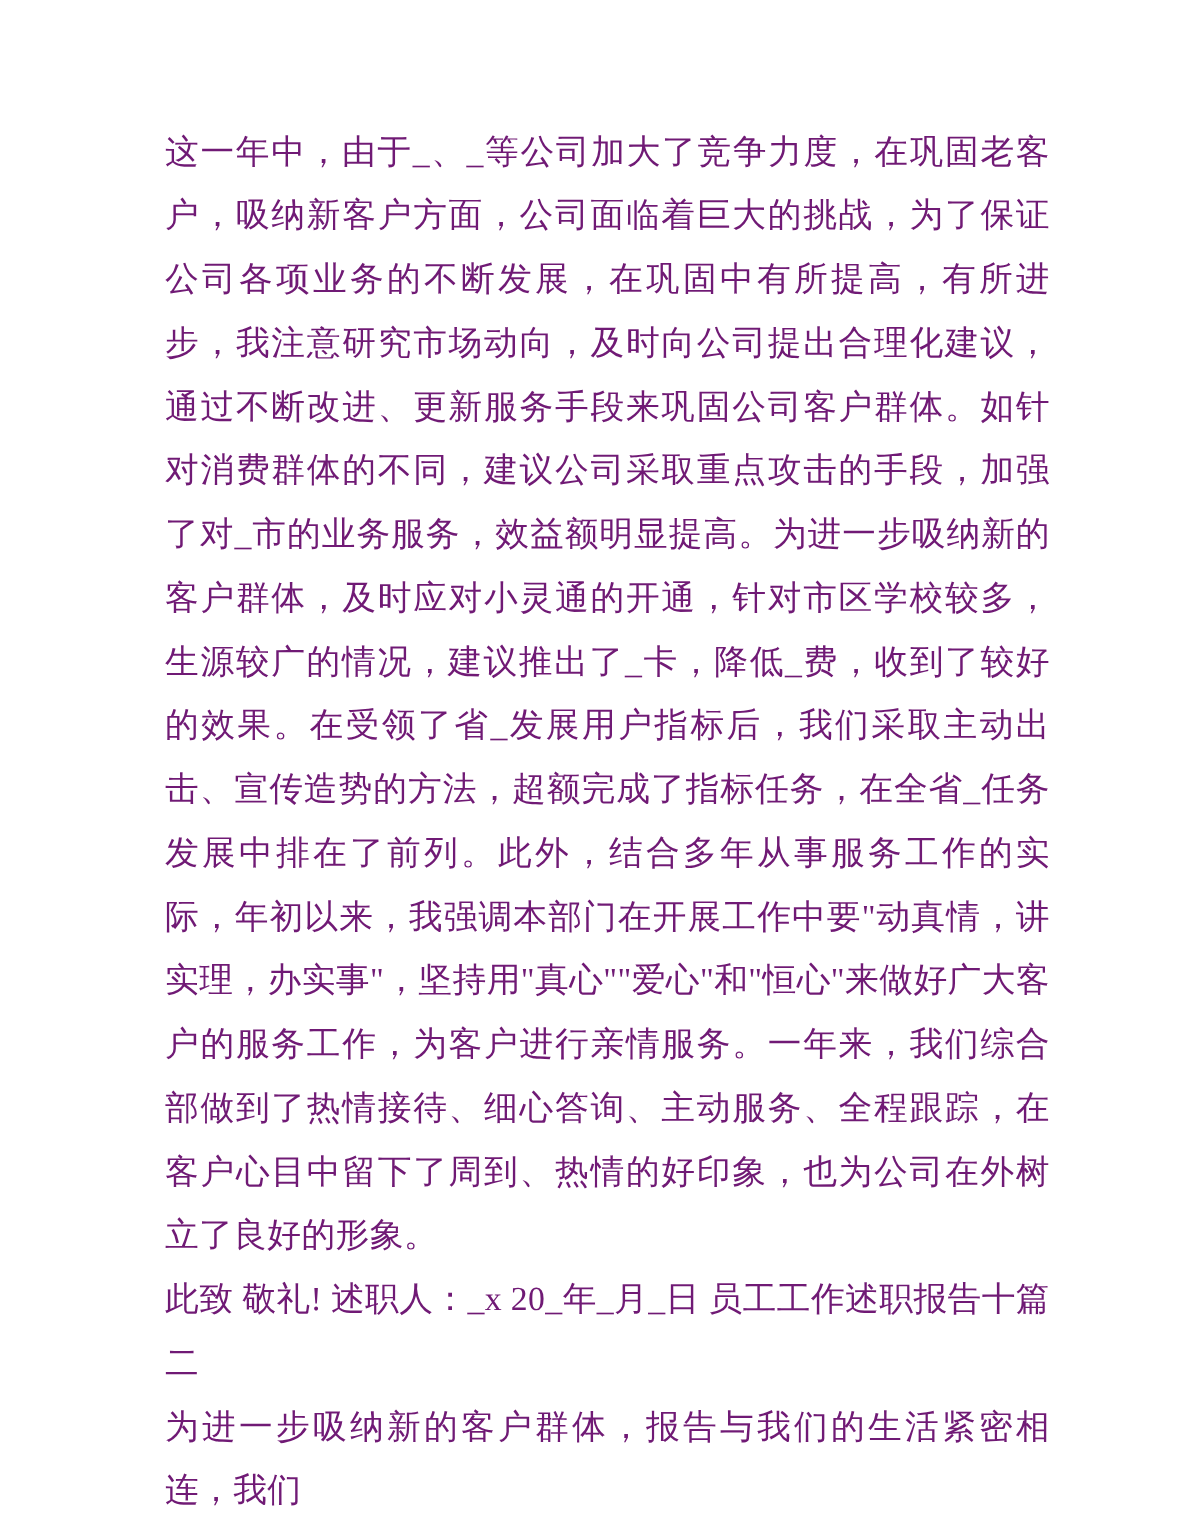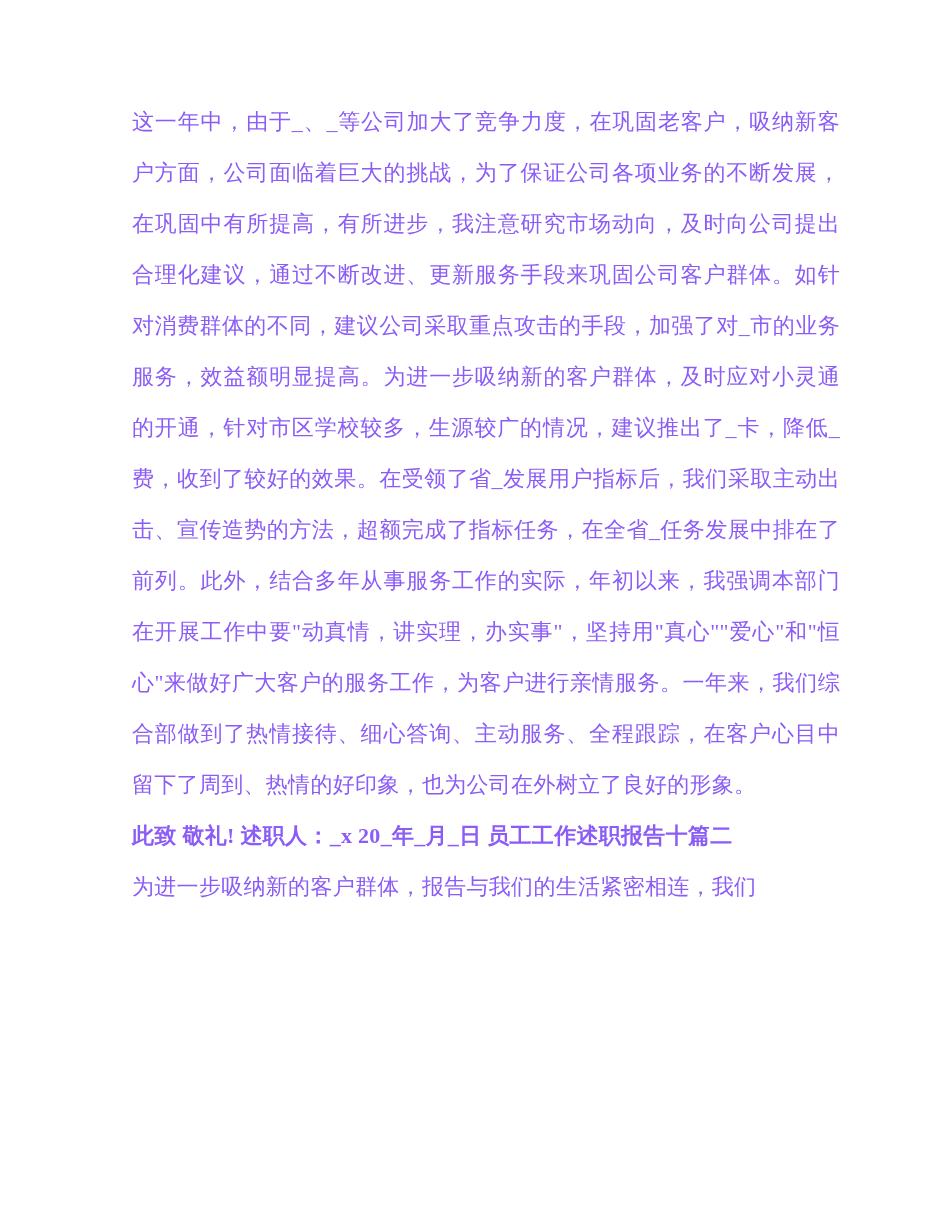--- a/index.html
+++ b/index.html
@@ -15,36 +15,36 @@
     overflow: hidden;
   }
   .page {
     width: 950px;
     height: 1229px;
     box-sizing: border-box;
     padding: 96px 110px 40px 132px;
     background: #ffffff;
   }
   .doc-body {
-    font-size: 22px;
+    font-size: 27px;
     line-height: 51px;
     text-align: justify;
     text-justify: inter-ideograph;
     letter-spacing: 0.3px;
-    color: #8b5cf6;
+    color: #701a75;
   }
   .para {
     margin: 0;
     text-indent: 0;
   }
   .para + .para {
     margin-top: 0px;
   }
   .bold-line {
-    font-weight: bold;
+    font-weight: normal;
   }
 </style>
 </head>
 <body>
 
 <div class="page">
   <div class="doc-body">
     <p class="para">这一年中，由于_、_等公司加大了竞争力度，在巩固老客户，吸纳新客户方面，公司面临着巨大的挑战，为了保证公司各项业务的不断发展，在巩固中有所提高，有所进步，我注意研究市场动向，及时向公司提出合理化建议，通过不断改进、更新服务手段来巩固公司客户群体。如针对消费群体的不同，建议公司采取重点攻击的手段，加强了对_市的业务服务，效益额明显提高。为进一步吸纳新的客户群体，及时应对小灵通的开通，针对市区学校较多，生源较广的情况，建议推出了_卡，降低_费，收到了较好的效果。在受领了省_发展用户指标后，我们采取主动出击、宣传造势的方法，超额完成了指标任务，在全省_任务发展中排在了前列。此外，结合多年从事服务工作的实际，年初以来，我强调本部门在开展工作中要"动真情，讲实理，办实事"，坚持用"真心""爱心"和"恒心"来做好广大客户的服务工作，为客户进行亲情服务。一年来，我们综合部做到了热情接待、细心答询、主动服务、全程跟踪，在客户心目中留下了周到、热情的好印象，也为公司在外树立了良好的形象。</p>
     <p class="para bold-line">此致 敬礼! 述职人：_x 20_年_月_日 员工工作述职报告十篇二</p>
     <p class="para">为进一步吸纳新的客户群体，报告与我们的生活紧密相连，我们</p>

